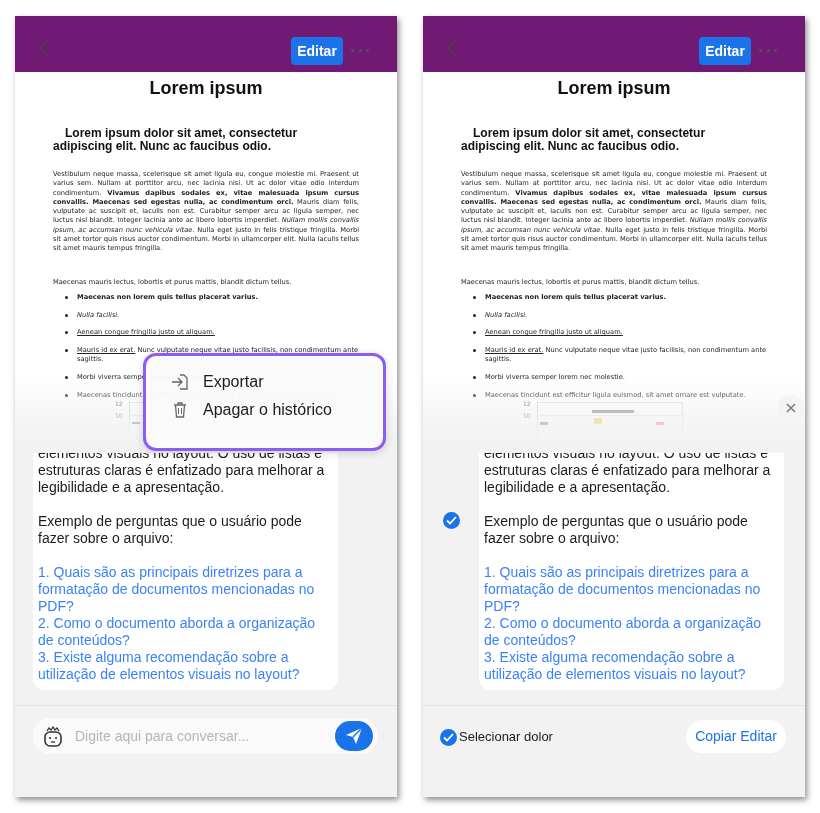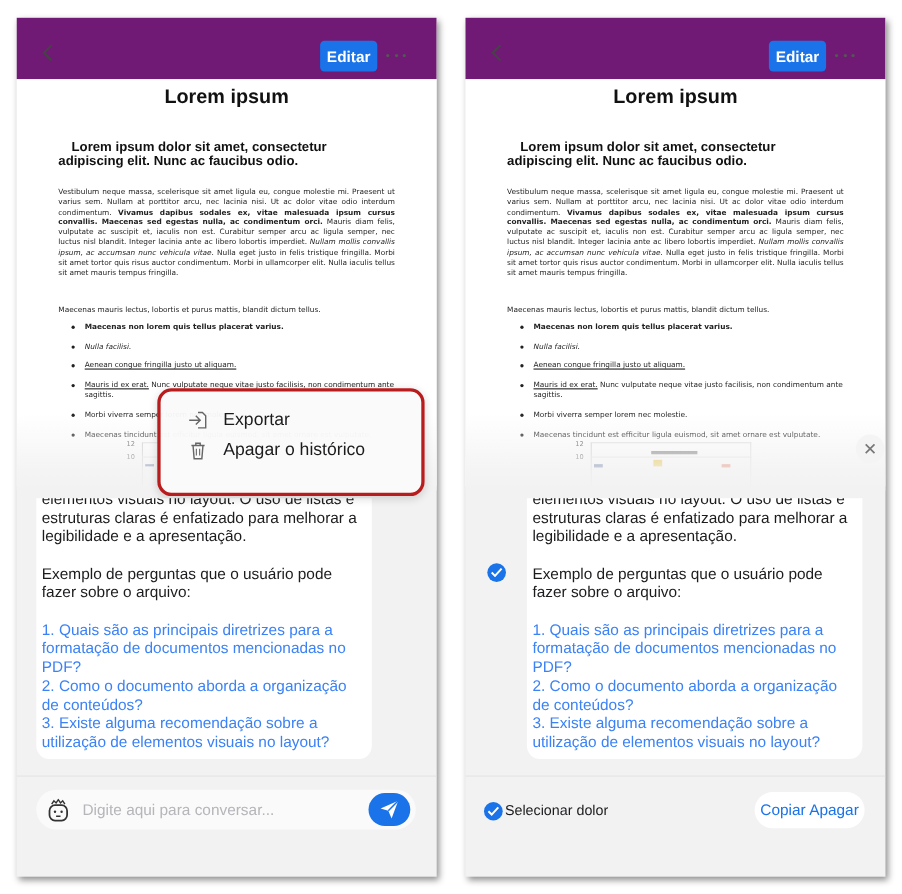--- a/index.html
+++ b/index.html
@@ -100,21 +100,21 @@
   .input-placeholder {
     position: absolute; left: 42px; top: 0; height: 36px; line-height: 36px; font-size: 14px; color: #b5b5ba;
   }
   .send-btn {
     position: absolute; left: 302px; top: 3px; width: 38px; height: 30px; background: #1a73e8; border-radius: 15px;
   }
   .send-btn svg { position: absolute; left: 10px; top: 6px; }
 
   .menu-outline {
     position: absolute; left: 143px; top: 353px; width: 243px; height: 98px;
-    border: 3px solid #b91c1c; border-radius: 13px; background: rgba(250,250,250,0.96);
+    border: 3px solid #8b5cf6; border-radius: 13px; background: rgba(250,250,250,0.96);
     box-shadow: 0 2px 8px rgba(0,0,0,0.15);
   }
   .menu-item {
     position: absolute; left: 0; width: 100%; height: 40px; font-size: 16px; color: #1c1c1e; line-height: 40px;
   }
   .menu-item .mi-icon { position: absolute; left: 25px; top: 11px; }
   .menu-item .mi-label { position: absolute; left: 57px; }
 
   .close-btn {
     position: absolute; left: 355px; top: 379px; width: 26px; height: 26px; border-radius: 50%; background: #f4f4f4;
@@ -293,14 +293,14 @@
 
   <div class="select-all">
     <div class="check-circle">
       <svg width="11" height="9" viewBox="0 0 11 9">
           <path d="M1 4.5 L4 7.5 L10 1" stroke="#fff" stroke-width="1.8" fill="none"></path>
         </svg>
     </div>
     <span class="label">Selecionar dolor</span>
   </div>
 
-  <div class="copy-btn">Copiar Apagar</div>
+  <div class="copy-btn">Copiar Editar</div>
 </div>
 
 </body></html>

